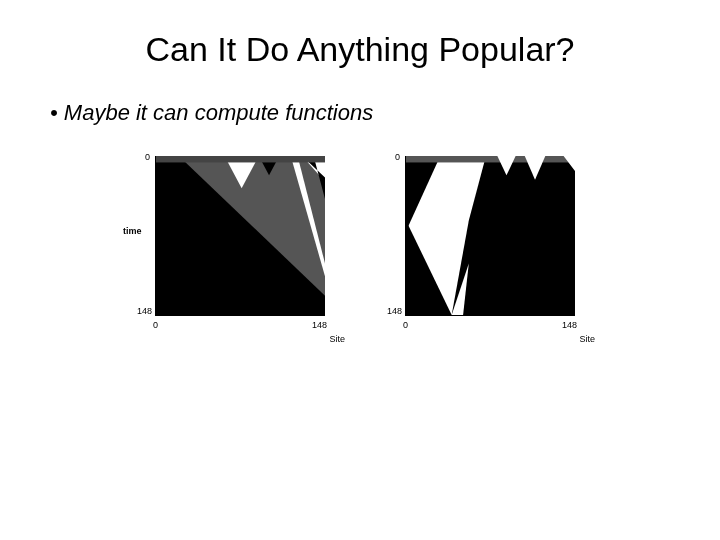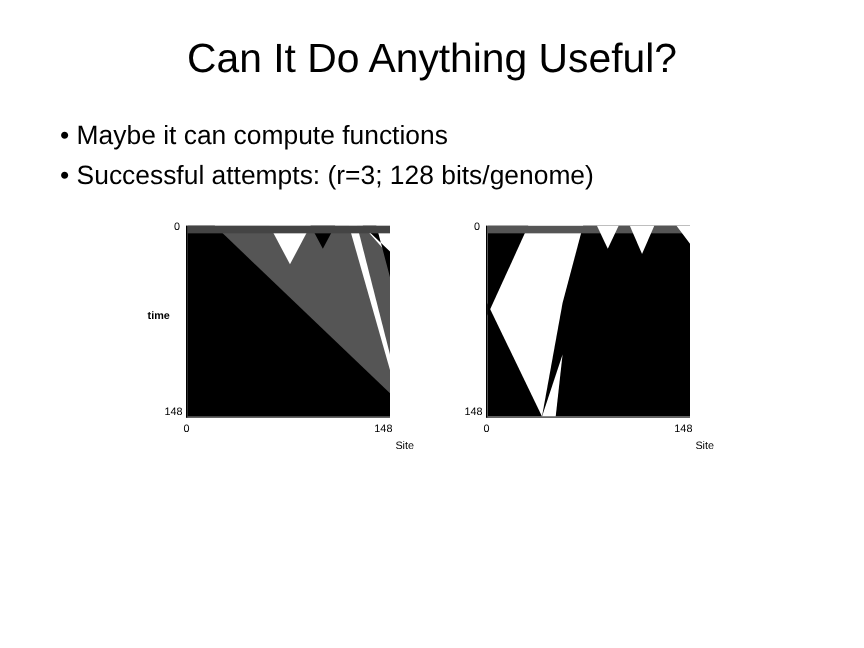--- a/index.html
+++ b/index.html
@@ -22,20 +22,21 @@
     list-style: none;
     padding-left: 10px;
     margin-bottom: 20px;
   }
   .bullets li {
     font-size: 22px;
     line-height: 1.3;
     text-indent: -18px;
     padding-left: 18px;
     margin-bottom: 4px;
+    font-style: italic;
   }
   .bullets li::before {
     content: "• ";
   }
   .figs {
     display: flex;
     justify-content: center;
     gap: 30px;
   }
   .plot-wrap {
@@ -75,25 +76,24 @@
   }
   .tick-y0 { left: 20px; top: 4px; }
   .tick-y1 { left: 12px; top: 158px; }
   .tick-x0 { left: 28px; bottom: 18px; }
   .tick-x1 { right: 18px; bottom: 18px; }
   svg.ca { display:block; width:100%; height:100%; }
 </style>
 </head>
 <body>
 
-<h1 class="title">Can It Do Anything Useful?</h1>
+<h1 class="title">Can It Do Anything Popular?</h1>
 
 <ul class="bullets">
   <li>Maybe it can compute functions</li>
-  <li>Successful attempts: (r=3; 128 bits/genome)</li>
 </ul>
 
 <div class="figs">
 
   <div class="plot-wrap">
     <div class="tick tick-y0">0</div>
     <div class="tick tick-y1">148</div>
     <div class="axis-ylab">time</div>
     <div class="plot">
       <svg class="ca" viewBox="0 0 148 148" preserveAspectRatio="none">

